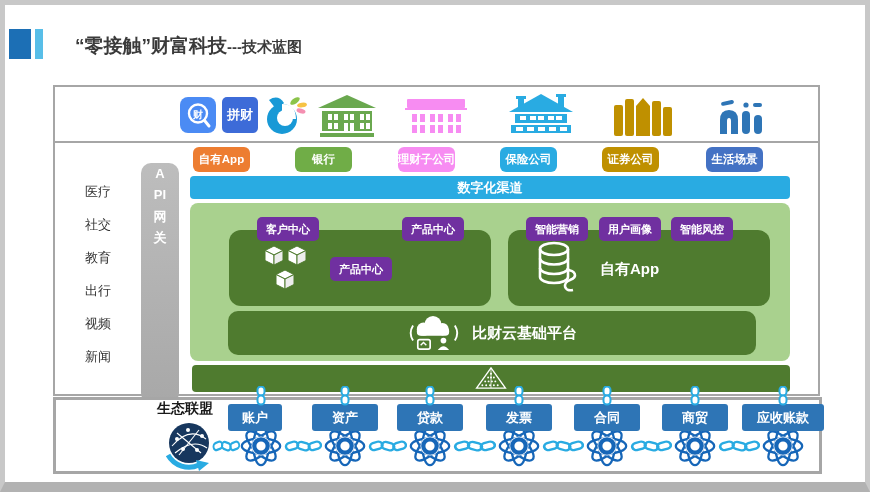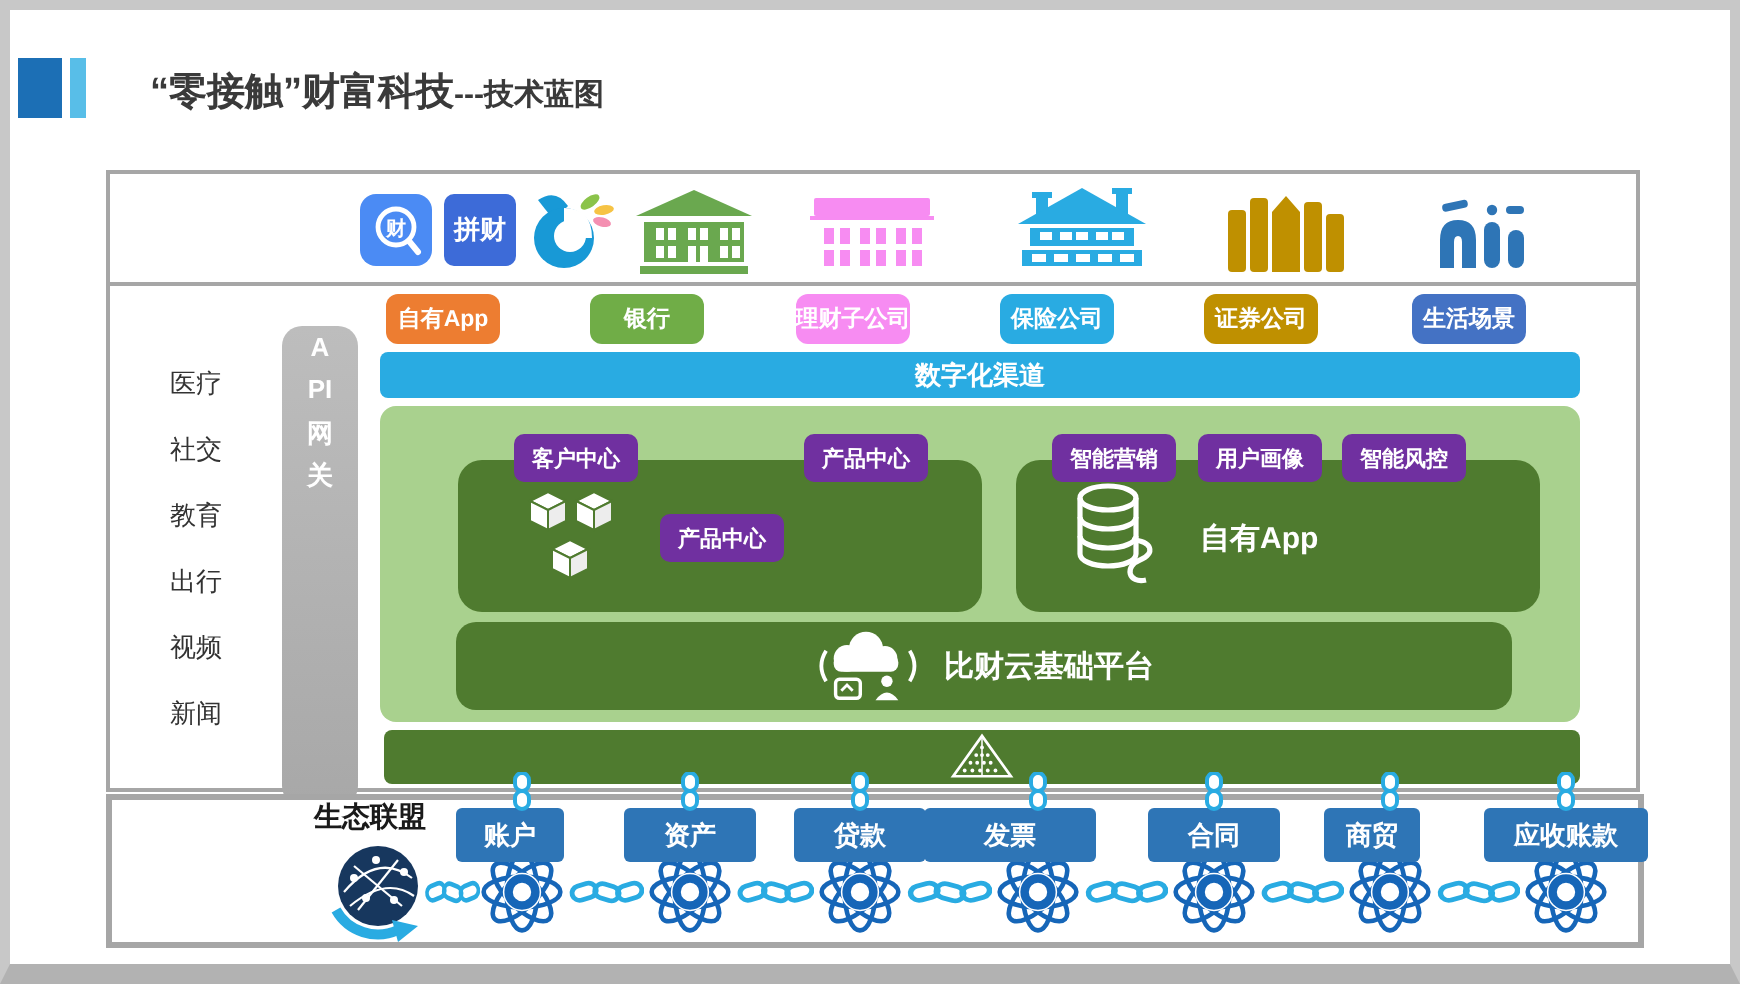--- a/index.html
+++ b/index.html
@@ -349,27 +349,27 @@
 
   <div class="abs nbtn" style="left:228px;width:54px;">
       <span>账户</span>
     </div>
   <div class="abs nbtn" style="left:312px;width:66px;">
       <span>资产</span>
     </div>
   <div class="abs nbtn" style="left:397px;width:66px;">
       <span>贷款</span>
     </div>
-  <div class="abs nbtn" style="left:462px;width:86px;">
+  <div class="abs nbtn" style="left:486px;width:66px;">
       <span>发票</span>
     </div>
   <div class="abs nbtn" style="left:574px;width:66px;">
       <span>合同</span>
     </div>
-  <div class="abs nbtn" style="left:662px;width:48px;">
+  <div class="abs nbtn" style="left:662px;width:66px;">
       <span>商贸</span>
     </div>
   <div class="abs nbtn" style="left:742px;width:82px;">
       <span>应收账款</span>
     </div>
 
   <svg class="abs chainseg" style="left:212px;width:28px;" viewBox="0 0 40 20" preserveAspectRatio="none">
       <g fill="none" stroke="#29ABE2" stroke-width="2.6">
         <rect x="2" y="6" width="13" height="8" rx="4" transform="rotate(-18 8 10)"></rect>
         <rect x="14" y="6" width="13" height="8" rx="4" transform="rotate(18 20 10)"></rect>

